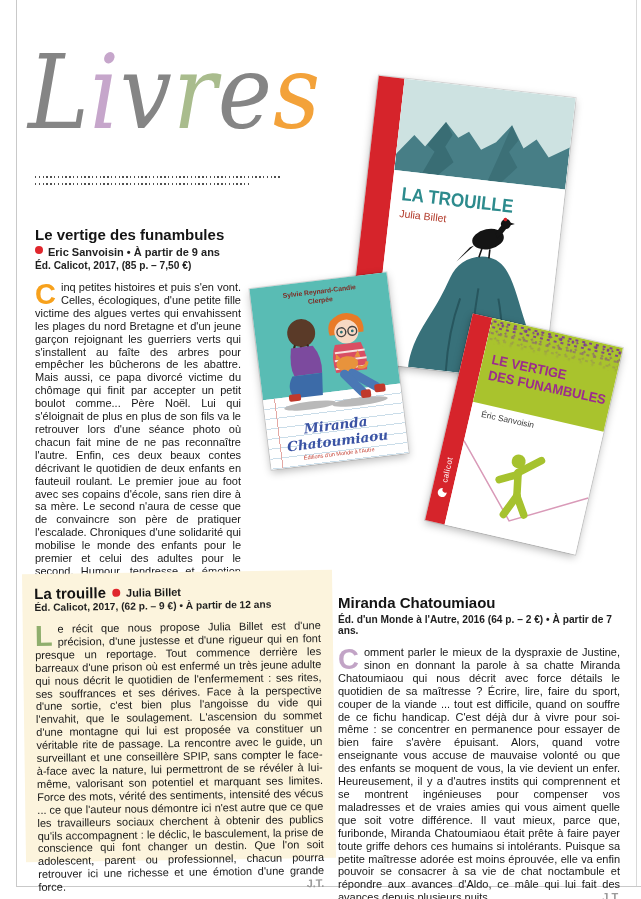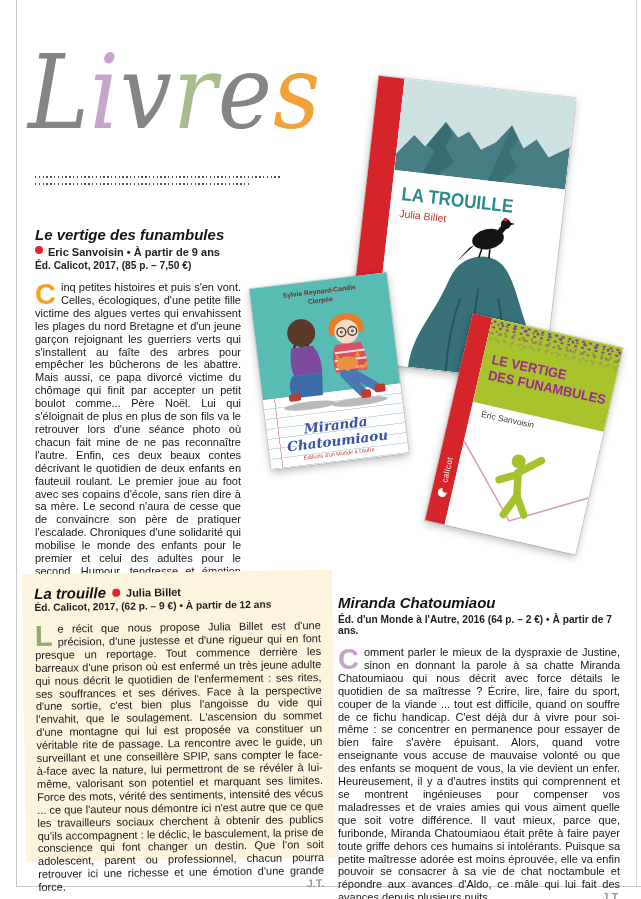--- a/index.html
+++ b/index.html
@@ -68,21 +68,21 @@
                       radial-gradient(circle,#7d3f8f 1.3px,transparent 1.6px);
      background-size:7px 6px,9px 7px,12px 9px;background-position:0 0,3px 2px,6px 1px;
      -webkit-mask-image:linear-gradient(180deg,#000 0 8px,rgba(0,0,0,0.5) 15px,transparent 26px);
      mask-image:linear-gradient(180deg,#000 0 8px,rgba(0,0,0,0.5) 15px,transparent 26px);}
   .b3-title{position:absolute;left:9px;top:33px;color:#9c2b8d;font-weight:bold;font-size:13.5px;line-height:1.15;
             transform:scaleX(0.95) rotate(-1deg);transform-origin:left;white-space:nowrap;}
   .b3-author{margin:5px 0 0 11px;font-size:8.5px;color:#3a3a3a;transform:rotate(-1deg);transform-origin:left;}
   .b3-fig{position:absolute;left:0;bottom:0;width:134px;height:128px;}
 
   
-  .review h2{margin:0 0 3px 0;font-size:15px;font-style:italic;font-weight:bold;color:#141414;}
+  .review h2{margin:0 0 3px 0;font-size:15px;font-weight:bold;color:#141414;}
   .byline{font-size:11px;font-weight:bold;color:#222;margin-bottom:2px;display:flex;gap:5px;}
   .reddot{display:inline-block;width:8px;height:8px;border-radius:50%;background:#e0262c;flex:0 0 auto;}
   .edition{font-size:10.2px;font-weight:bold;color:#1f1f1f;margin-bottom:2px;}
   .body{margin:10px 0 0 0;font-size:11px;line-height:12.9px;text-align:justify;color:#181818;}
   .dropcap{float:left;font-size:29px;line-height:24px;font-weight:bold;padding:1px 5px 0 0;}
   .dc-orange{color:#f7a11c;}
   .dc-green{color:#8fae6d;}
   .dc-mauve{color:#c2a4c6;}
   .sig{margin-top:8px;text-align:right;color:#9a9a9a;font-size:11px;font-weight:bold;}
   .sig-inline{color:#9a9a9a;font-weight:bold;float:right;}

